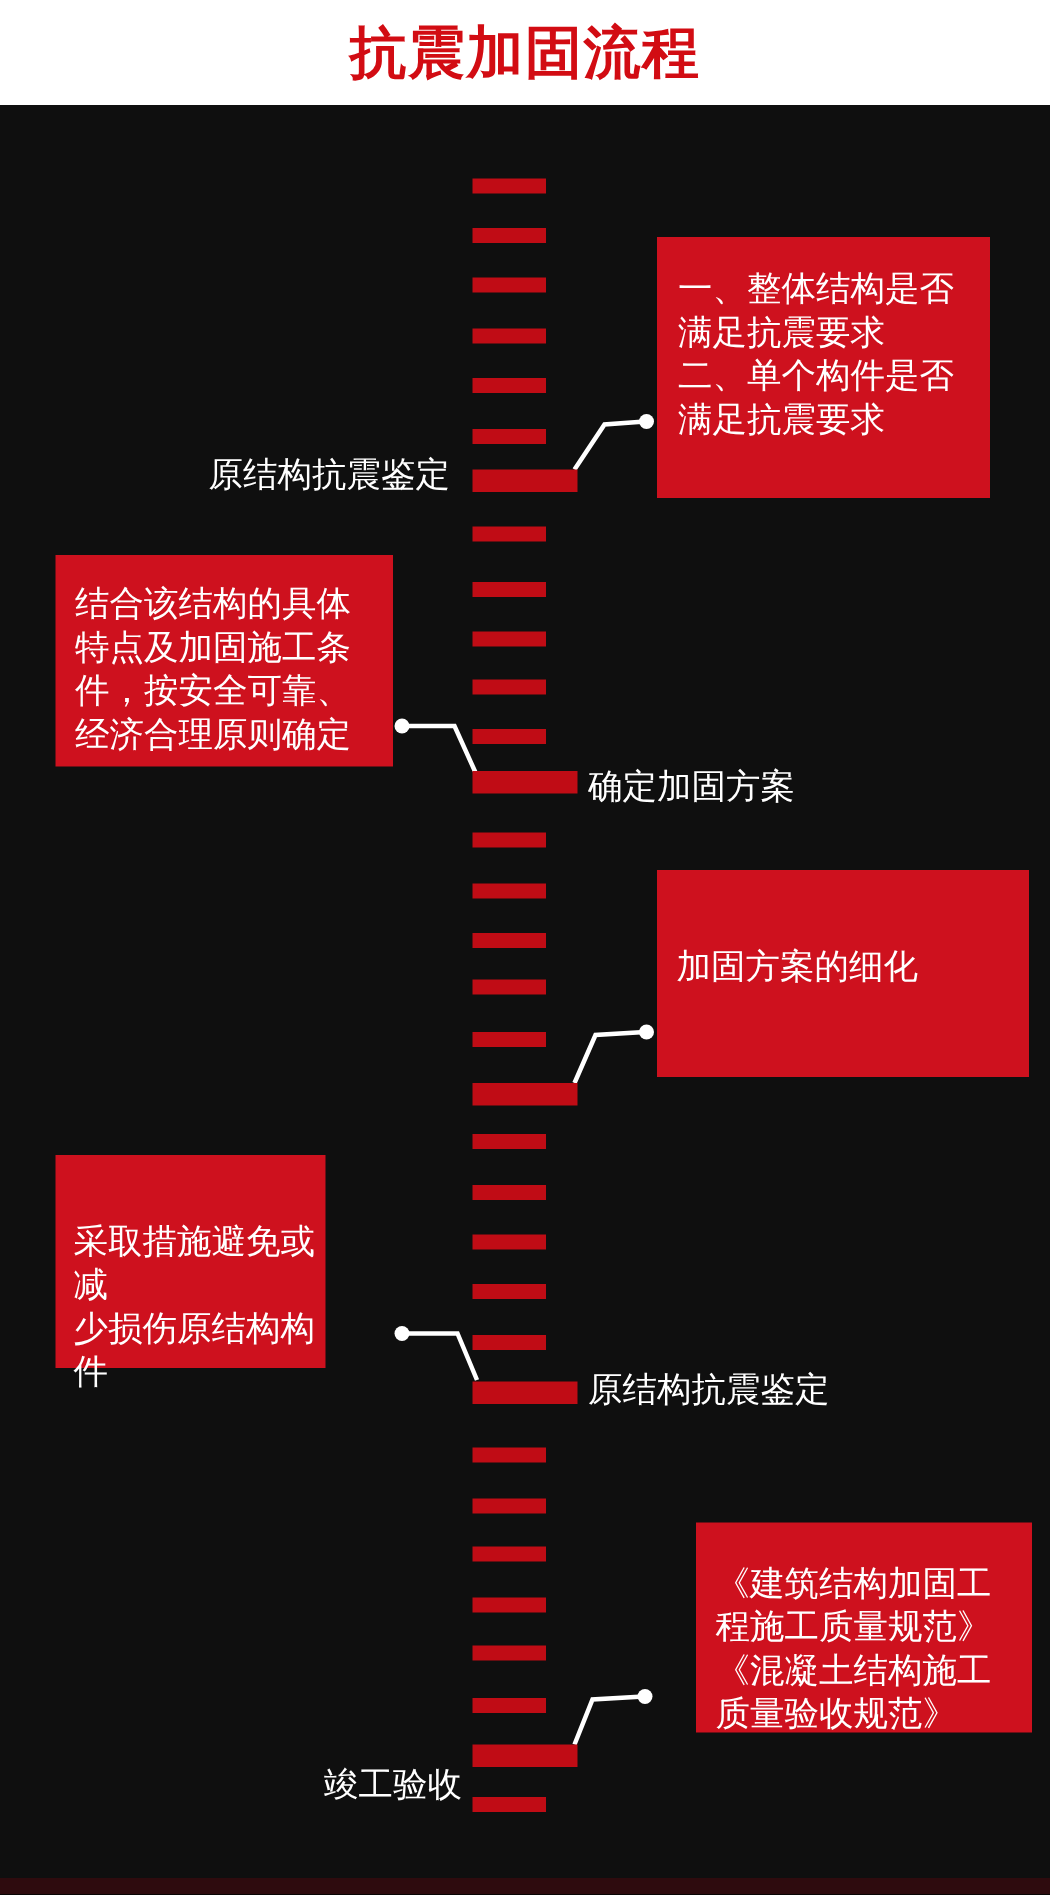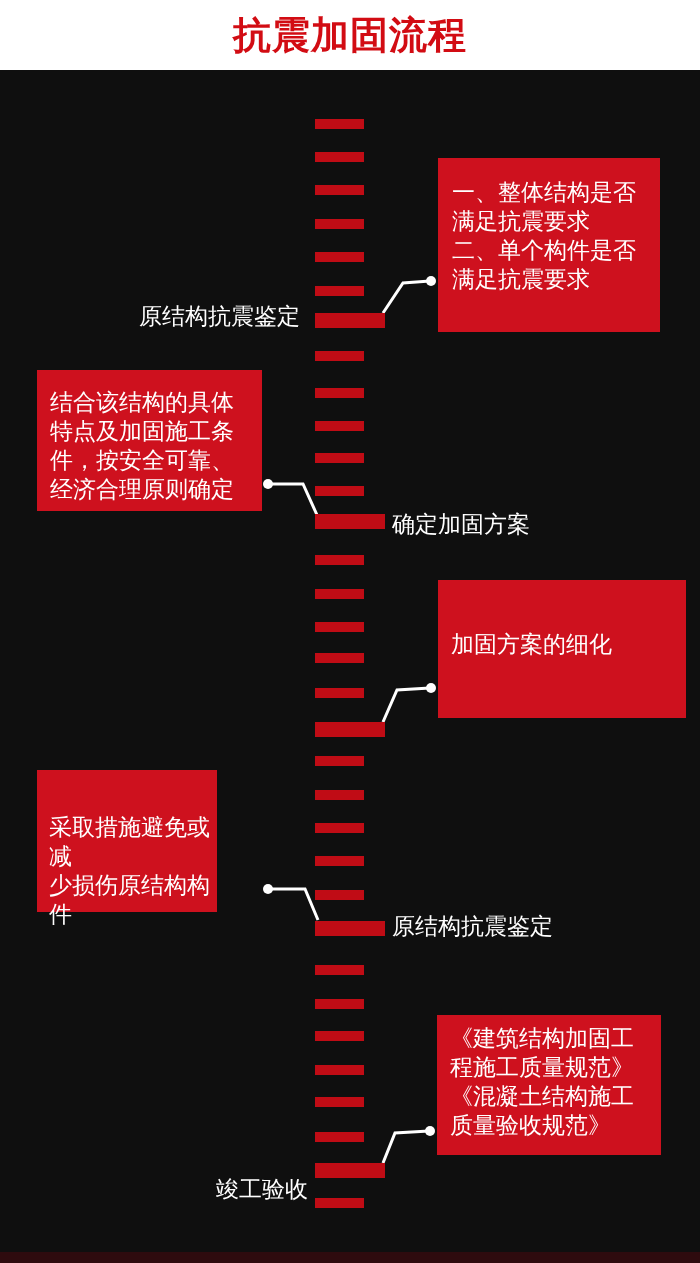--- a/index.html
+++ b/index.html
@@ -58,21 +58,21 @@
     background:var(--callout-red);
     color:var(--text-white);
     font-size:23px;line-height:29px;
     white-space:pre-line;
     box-sizing:border-box;
   }
   #callout1{left:438px;top:158px;width:222px;height:174px;padding:20px 0 0 14px;}
   #callout2{left:37px;top:370px;width:225px;height:141px;padding:20px 0 0 13px;font-family:Liberation Mono, monospace;}
   #callout3{left:438px;top:580px;width:248px;height:138px;padding:50px 0 0 13px;}
   #callout4{left:37px;top:770px;width:180px;height:142px;padding:43px 0 0 12px;}
-  #callout5{left:437px;top:1015px;width:224px;height:140px;padding:9px 0 0 13px;}
+  #callout5{left:464px;top:1015px;width:224px;height:140px;padding:26px 0 0 13px;}
   .bottom-bar{
     position:absolute;left:0;bottom:0;width:700px;height:11px;
     background:#2e0b0e;
   }
 </style>
 </head>
 <body>
 
 <div class="page">
   <header class="header">

